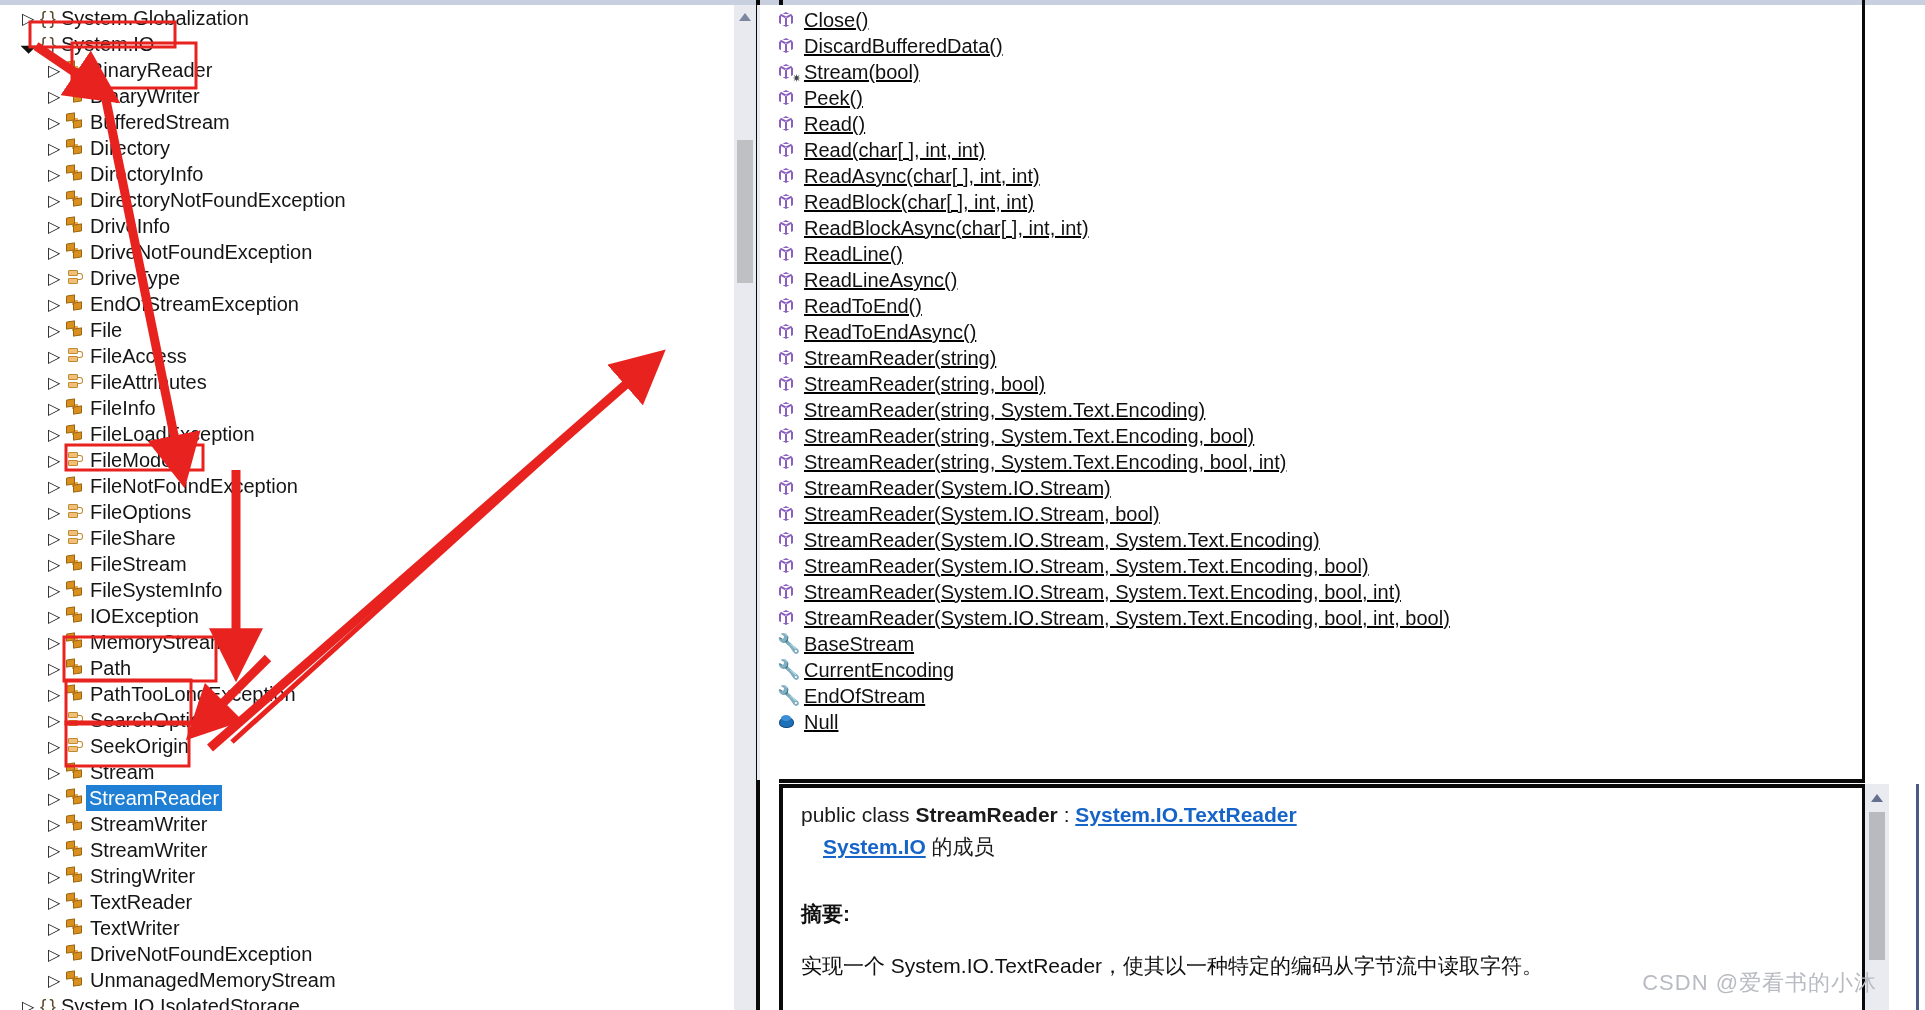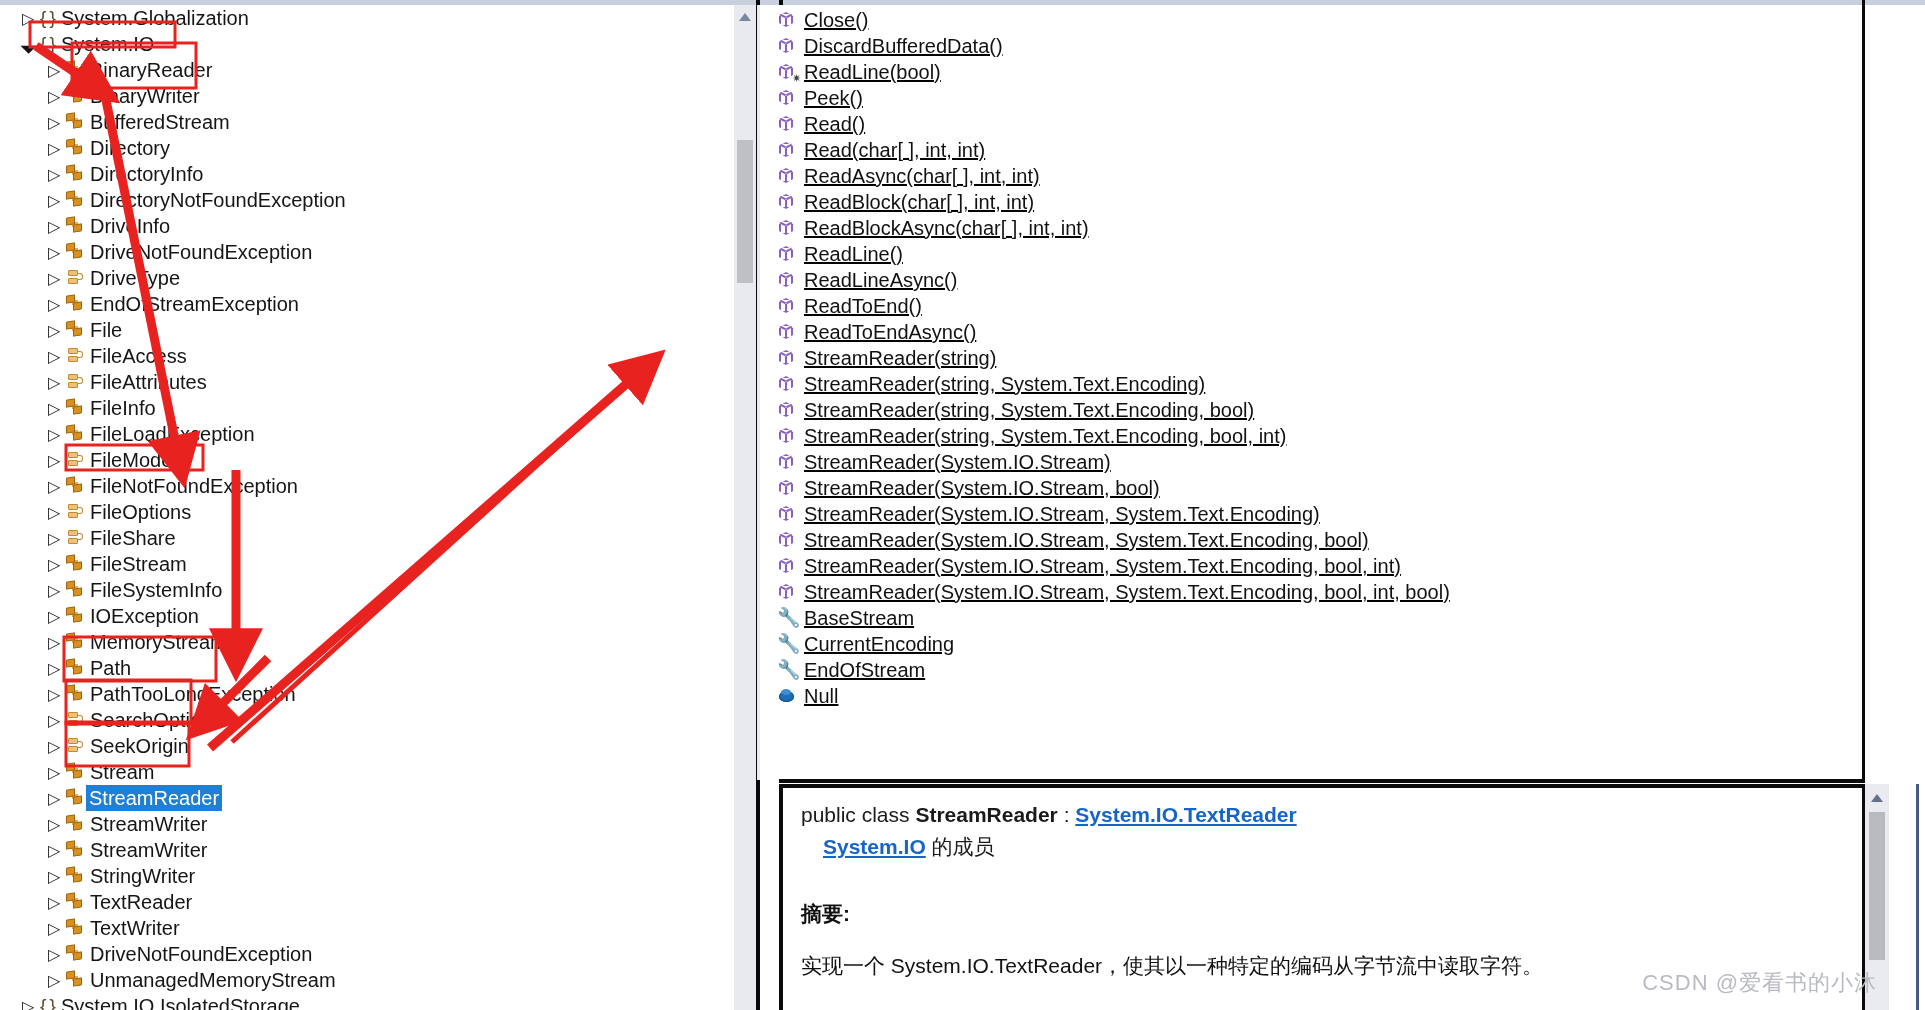--- a/index.html
+++ b/index.html
@@ -524,21 +524,21 @@
         <span class="member-label">DiscardBufferedData()</span>
       </div>
       <div class="member-row">
         <span class="icon-method">
           <span class="cube"></span>
           <span class="dl"></span>
           <span class="dr"></span>
           <span class="vline"></span>
           <span class="star">✷</span>
         </span>
-        <span class="member-label">ReadLine(bool)</span>
+        <span class="member-label">Stream(bool)</span>
       </div>
       <div class="member-row">
         <span class="icon-method">
           <span class="cube"></span>
           <span class="dl"></span>
           <span class="dr"></span>
           <span class="vline"></span>
         </span>
         <span class="member-label">Peek()</span>
       </div>
@@ -624,20 +624,29 @@
         <span class="member-label">ReadToEndAsync()</span>
       </div>
       <div class="member-row">
         <span class="icon-method">
           <span class="cube"></span>
           <span class="dl"></span>
           <span class="dr"></span>
           <span class="vline"></span>
         </span>
         <span class="member-label">StreamReader(string)</span>
+      </div>
+      <div class="member-row">
+        <span class="icon-method">
+          <span class="cube"></span>
+          <span class="dl"></span>
+          <span class="dr"></span>
+          <span class="vline"></span>
+        </span>
+        <span class="member-label">StreamReader(string, bool)</span>
       </div>
       <div class="member-row">
         <span class="icon-method">
           <span class="cube"></span>
           <span class="dl"></span>
           <span class="dr"></span>
           <span class="vline"></span>
         </span>
         <span class="member-label">StreamReader(string, System.Text.Encoding)</span>
       </div>

